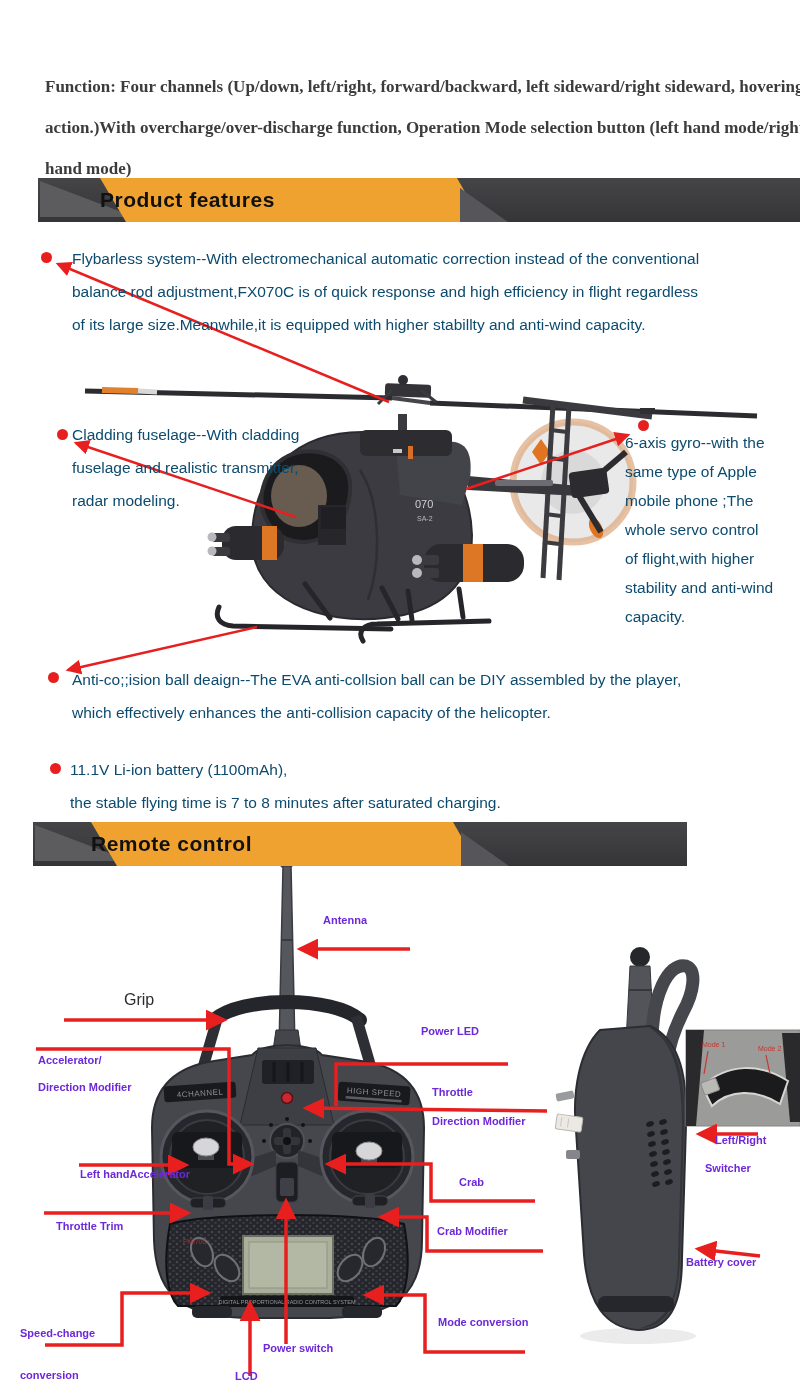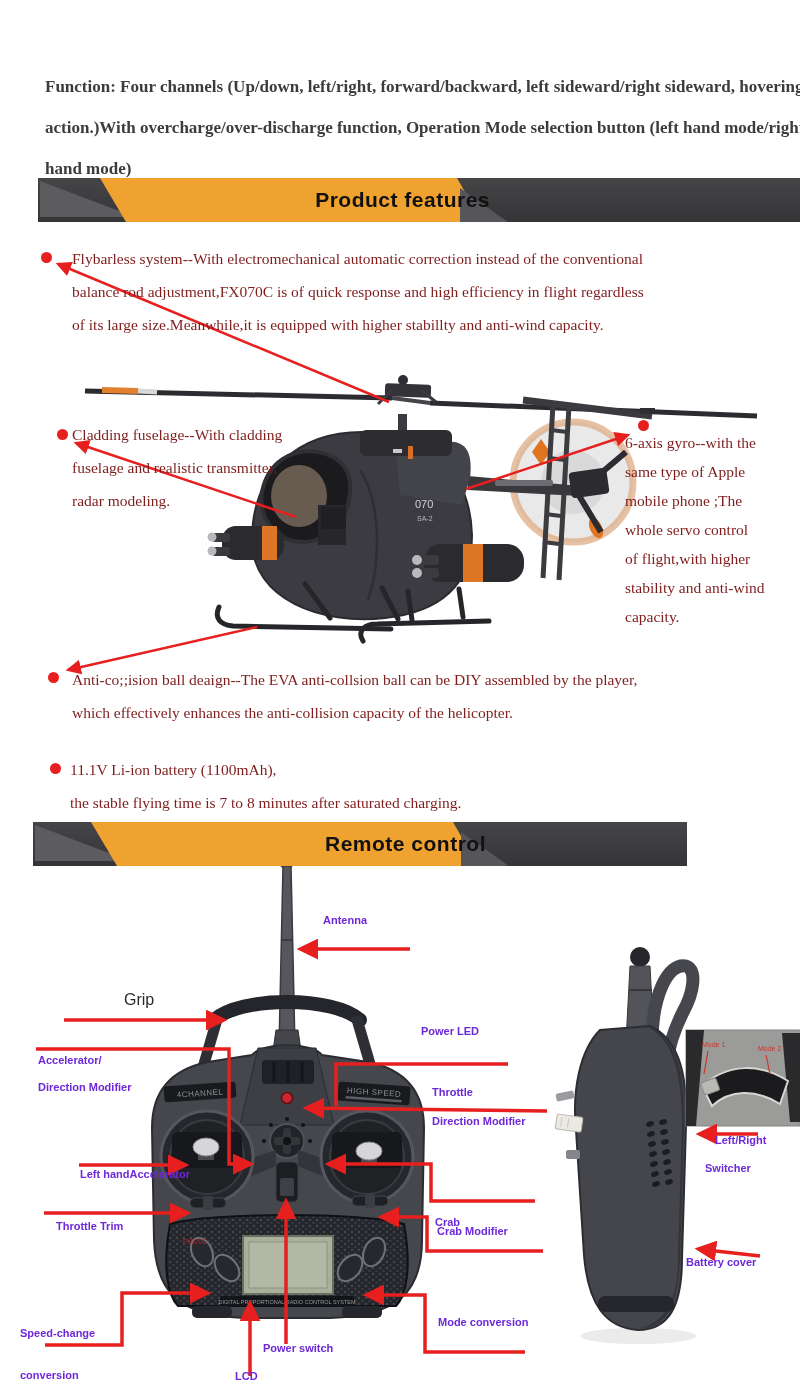--- a/index.html
+++ b/index.html
@@ -7,24 +7,24 @@
         font-family:"Liberation Sans",sans-serif;}
   .abs{position:absolute;}
   .intro{font-family:"Liberation Serif",serif;font-weight:600;font-size:17px;color:#3c3c3c;
          line-height:41px;white-space:nowrap;z-index:3;}
   .banner{position:absolute;height:44px;background:linear-gradient(#454548,#353538);z-index:2;}
   .banner .ltri{position:absolute;left:2px;top:3px;width:95px;height:36px;background:#5c5c5f;
                 clip-path:polygon(0 0,100% 100%,0 100%);}
   .banner .orange{position:absolute;top:0;height:44px;}
   .banner .rtri{position:absolute;top:10px;width:48px;height:34px;background:#55555a;
                 clip-path:polygon(0 0,100% 100%,0 100%);}
-  .banner .title{position:absolute;top:0;height:44px;line-height:44px;text-align:right;
+  .banner .title{position:absolute;top:0;height:44px;line-height:44px;text-align:left;
                  font-weight:bold;font-size:21px;color:#111;letter-spacing:.5px;}
   .dot{position:absolute;width:11px;height:11px;border-radius:50%;background:#e81f1f;z-index:4;}
-  .feat{position:absolute;font-size:15.5px;color:#7f1d1d;line-height:33px;white-space:nowrap;z-index:3;font-family:Liberation Serif, serif;}
+  .feat{position:absolute;font-size:15.5px;color:#0c4a6e;line-height:33px;white-space:nowrap;z-index:3;}
   .feat7{line-height:29px;}
   .lbl{position:absolute;font-weight:bold;font-size:11px;color:#6d28d9;white-space:nowrap;z-index:4;}
   svg{position:absolute;left:0;top:0;z-index:1;}
   svg text{font-family:"Liberation Sans",sans-serif;}
 </style>
 </head>
 <body>
 
 <div id="page">
 
@@ -337,21 +337,21 @@
 
   <div class="lbl" style="left:323px;top:914px;">Antenna</div>
   <div class="lbl" style="left:124px;top:991px;font-weight:normal;font-size:16px;color:#2b2b2d;">Grip</div>
   <div class="lbl" style="left:421px;top:1025px;">Power LED</div>
   <div class="lbl" style="left:38px;top:1054px;">Accelerator/</div>
   <div class="lbl" style="left:38px;top:1081px;">Direction Modifier</div>
   <div class="lbl" style="left:80px;top:1168px;">Left handAccelerator</div>
   <div class="lbl" style="left:56px;top:1220px;">Throttle Trim</div>
   <div class="lbl" style="left:432px;top:1086px;">Throttle</div>
   <div class="lbl" style="left:432px;top:1115px;">Direction Modifier</div>
-  <div class="lbl" style="left:435px;top:1176px;margin-top:40px;">Crab</div>
+  <div class="lbl" style="left:459px;top:1176px;">Crab</div>
   <div class="lbl" style="left:437px;top:1225px;">Crab Modifier</div>
   <div class="lbl" style="left:705px;top:1134px;margin-left:10px;">Left/Right</div>
   <div class="lbl" style="left:705px;top:1162px;">Switcher</div>
   <div class="lbl" style="left:686px;top:1256px;">Battery cover</div>
   <div class="lbl" style="left:20px;top:1316px;margin-top:11px;">Speed-change</div>
   <div class="lbl" style="left:20px;top:1348px;margin-top:21px;">conversion</div>
   <div class="lbl" style="left:263px;top:1342px;">Power switch</div>
   <div class="lbl" style="left:235px;top:1370px;">LCD</div>
   <div class="lbl" style="left:438px;top:1316px;">Mode conversion</div>
 

